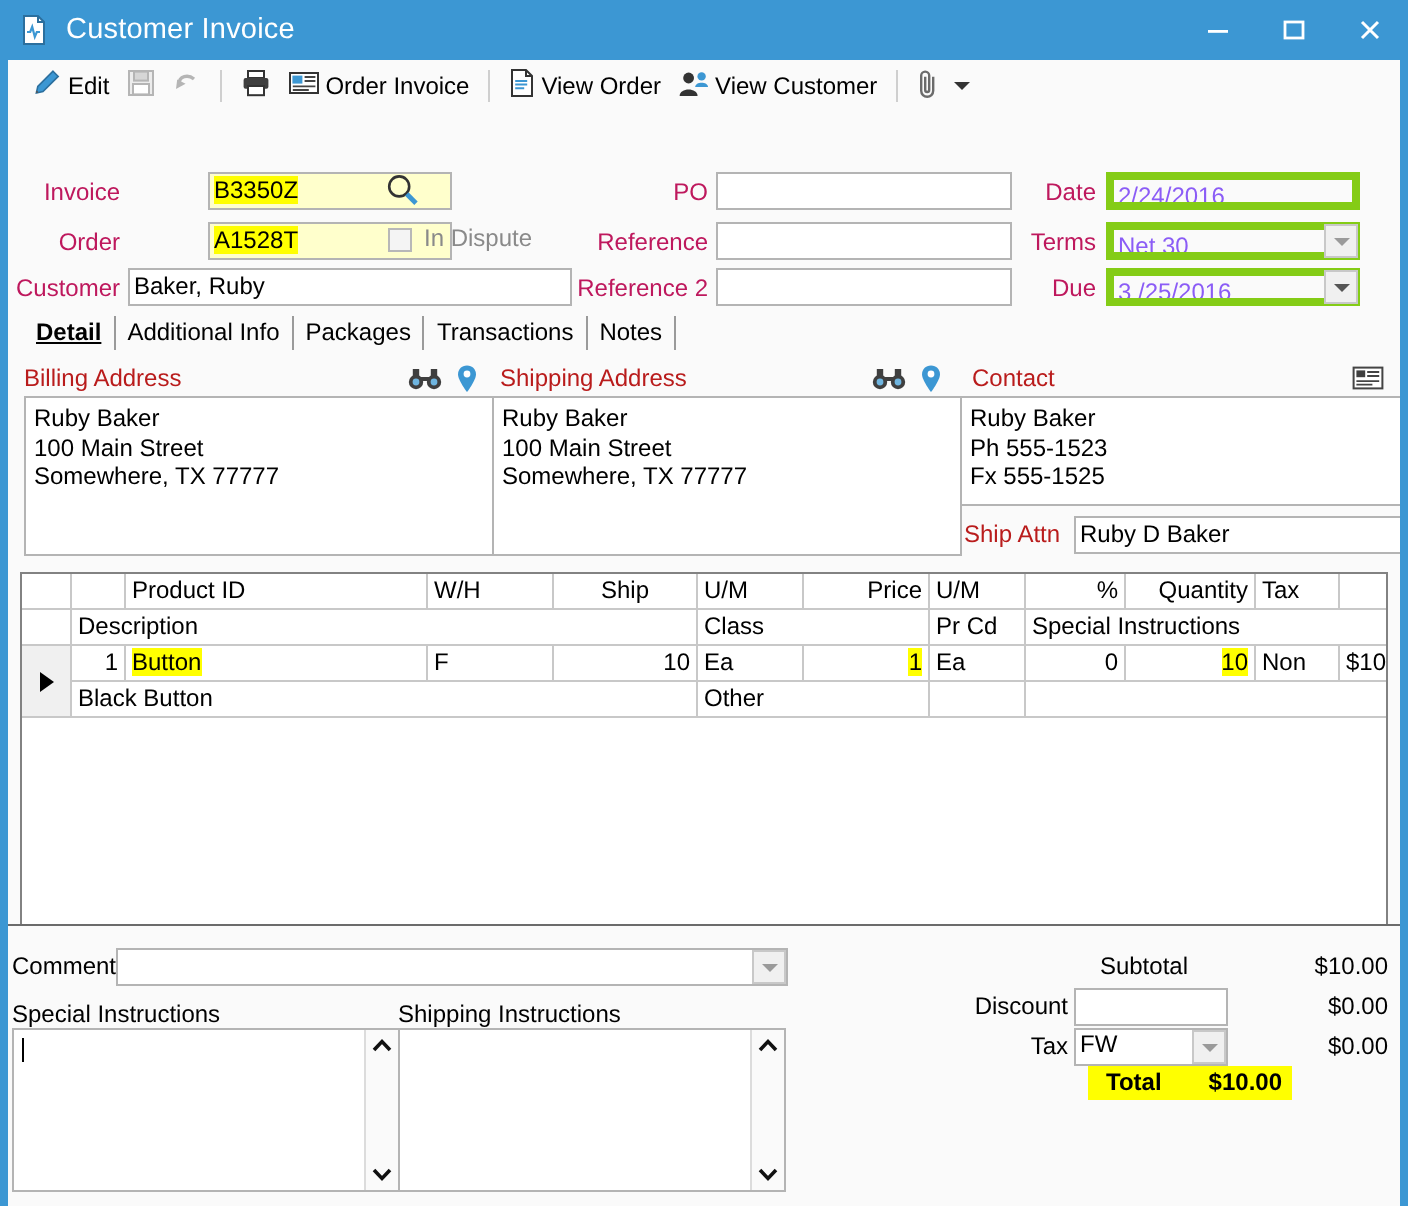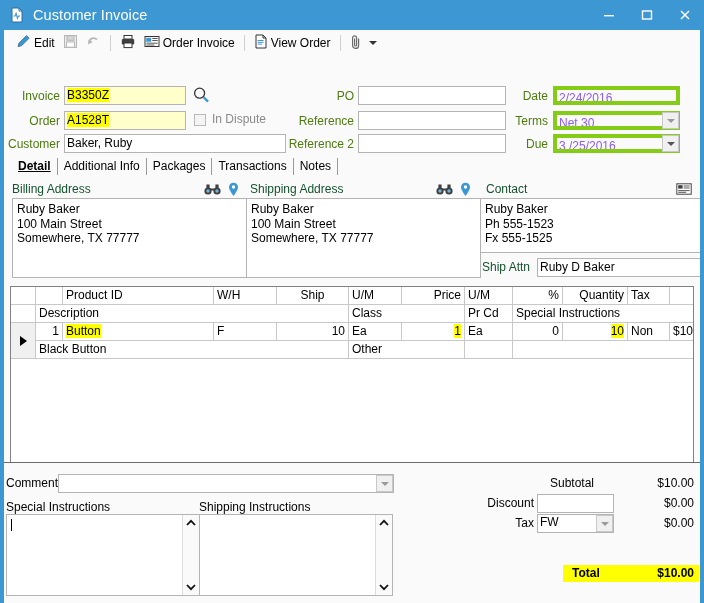--- a/index.html
+++ b/index.html
@@ -25,42 +25,42 @@
   
   .toolbar{height:26px;display:flex;align-items:center;background:#fafafa;padding-left:8px;}
   .tb-item{display:flex;align-items:center;height:26px;padding:0 4px;gap:3px;white-space:nowrap;}
   .tb-item.dis{color:#9a9a9a;}
   .tb-sep{width:1px;height:16px;background:#cfcfcf;margin:0 5px;}
   .tb-label{font-size:12px;}
   .caret-dn{width:0;height:0;border-left:4px solid transparent;border-right:4px solid transparent;border-top:4px solid #333;margin-left:4px;}
 
   
   .hdr{position:relative;height:70px;background:#fafafa;}
-  .fld-label{position:absolute;font-size:12px;text-align:right;color:#4d7c0f;line-height:16px;}
+  .fld-label{position:absolute;font-size:12px;text-align:right;color:#be185d;line-height:16px;}
   .inp{position:absolute;box-sizing:border-box;border:1px solid #b4b4b4;background:#fff;height:19px;
        font-family:"Liberation Sans",sans-serif;font-size:12px;line-height:17px;padding:0 2px;overflow:hidden;white-space:nowrap;}
-  .inp.yellow{background:#ffffcc;}
+  .inp.yellow{background:#ffffcc;margin-left:40px;}
   .inp .hl{background:#ffff00;}
   .inp.ro2{background:#fafafa;color:#8b5cf6;border:4px solid #84cc16;}
   .combo-btn{position:absolute;width:17px;height:17px;box-sizing:border-box;background:#f0f0f0;border:1px solid #c8c8c8;
              display:flex;align-items:center;justify-content:center;}
   .combo-btn i{width:0;height:0;border-left:4px solid transparent;border-right:4px solid transparent;border-top:4px solid #9a9a9a;display:block;}
   .combo-btn.en i{border-top-color:#555;}
   .chk{position:absolute;width:12px;height:12px;box-sizing:border-box;border:1px solid #b8b8b8;background:#f4f4f4;}
   .chk-lbl{position:absolute;font-size:12px;color:#8a8a8a;}
   .srch{position:absolute;}
 
   
   .tabs{position:absolute;left:8px;top:128px;display:flex;align-items:flex-end;height:17px;}
   .tab{font-size:12px;padding:0 6px;height:17px;line-height:16px;border-right:1px solid #9a9a9a;white-space:nowrap;}
   .tab.active{font-weight:bold;text-decoration:underline;}
 
   
   .panes{position:absolute;left:6px;top:150px;right:6px;height:104px;}
-  .pane-title{position:absolute;font-size:12px;color:#14532d;top:2px;}
+  .pane-title{position:absolute;font-size:12px;color:#b91c1c;top:2px;}
   .addrbox{position:absolute;box-sizing:border-box;border:1px solid #b4b4b4;background:#fff;
            font-size:12px;line-height:14.5px;padding:3px 4px;white-space:pre-line;overflow:hidden;}
   .ico-btn{position:absolute;}
 
   
   .grid{position:absolute;left:6px;top:256px;right:6px;height:202px;border:1px solid #828282;background:#fff;box-sizing:border-box;overflow:hidden;}
   .gcell{position:absolute;box-sizing:border-box;height:18px;line-height:16px;font-size:12px;
          border-right:1px solid #c8c8c8;border-bottom:1px solid #c8c8c8;padding:0 3px;overflow:hidden;white-space:nowrap;background:#fff;}
   .gcell.r{text-align:right;}
   .gcell .hl{background:#ffff00;}
@@ -170,20 +170,31 @@
       <div class="tb-item">
         <span>
           <svg width="14" height="15" viewBox="0 0 14 15">
               <path d="M2 1 h7 l3 3 v10 h-10 z" fill="#fff" stroke="#333"></path>
               <path d="M9 1 v3 h3" fill="none" stroke="#333"></path>
               <path d="M3.6 6.5 h6 M3.6 8.3 h6 M3.6 10.1 h4.5" stroke="#3c97d3" stroke-width="1"></path>
             </svg>
         </span>
         <span class="tb-label">View Order</span>
       </div>
+      <div class="tb-item">
+        <span>
+          <svg width="16" height="14" viewBox="0 0 16 14">
+              <circle cx="5.3" cy="4" r="2.7" fill="#333"></circle>
+              <path d="M0.8 13 C0.8 8.6 9.8 8.6 9.8 13 z" fill="#333"></path>
+              <circle cx="11.8" cy="3.2" r="2.1" fill="#3c97d3"></circle>
+              <path d="M8.6 8.5 C8.6 5.6 15 5.6 15 8.5 z" fill="#3c97d3"></path>
+            </svg>
+        </span>
+        <span class="tb-label">View Customer</span>
+      </div>
       <div class="tb-sep"></div>
       <div class="tb-item">
         <span>
           <svg width="12" height="16" viewBox="0 0 12 16">
               <path d="M8.6 4.4 v7 a3 3 0 0 1 -6 0 v-7.6 a2 2 0 0 1 4 0 v7.2 a1 1 0 0 1 -2 0 v-6.6" fill="none" stroke="#6b6b6b" stroke-width="1.2"></path>
             </svg>
         </span>
         <span class="caret-dn"></span>
       </div>
     </div>
@@ -409,18 +420,18 @@
     <div class="bin" style="left:533px;top:31px;width:77px;"><span></span></div>
     <span class="amt" style="left:600px;top:33px;width:90px;">$0.00</span>
 
     <span class="amt" style="left:440px;top:53px;width:90px;">Tax</span>
     <div class="bin ro2" style="left:533px;top:51px;width:77px;"><span>FW</span></div>
     <span class="combo-btn" style="left:592px;top:52px;">
         <i></i>
       </span>
     <span class="amt" style="left:600px;top:53px;width:90px;">$0.00</span>
 
-    <div class="totalbar" style="left:559px;top:70px;width:136px;margin-top:32px;">
+    <div class="totalbar" style="left:540px;top:70px;width:102px;">
       <b style="left:9px;top:1px;">Total</b>
       <b style="right:5px;top:1px;">$10.00</b>
     </div>
   </div>
 </div>
 
 </body></html>

